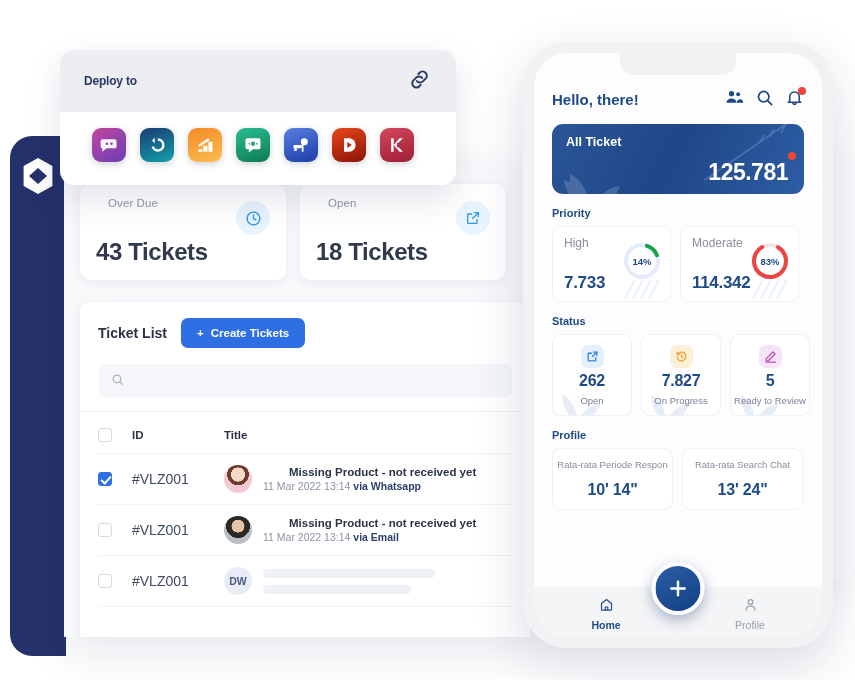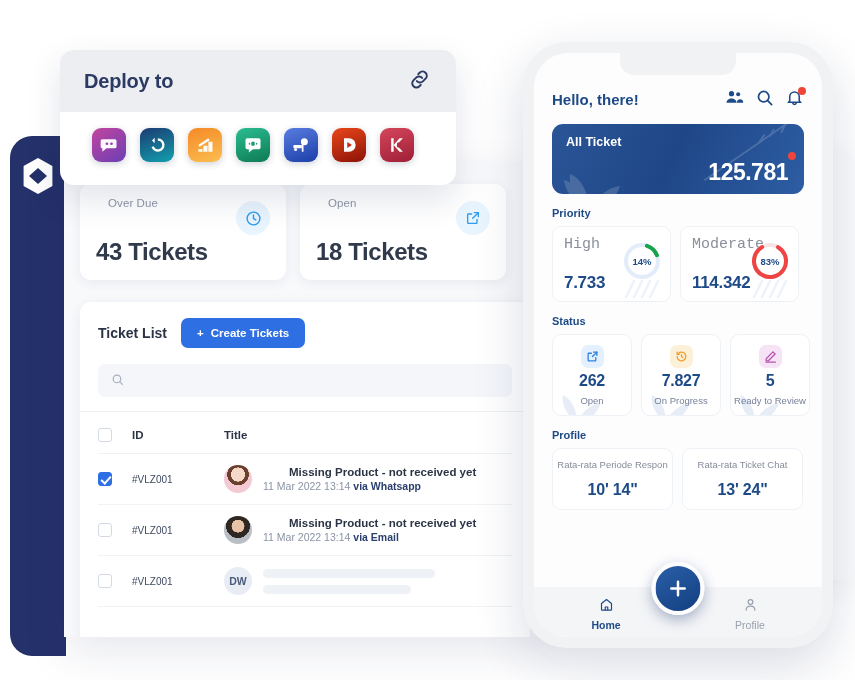--- a/index.html
+++ b/index.html
@@ -73,21 +73,21 @@
   }
   table.tix td { padding:11px 0; border-bottom:1px solid #f1f3f7; vertical-align:middle; }
   .col-chk { width:34px; }
   .col-id  { width:92px; }
   .cbx { width:14px; height:14px; border:1.5px solid #d4dae4; border-radius:3px; background:#fff; display:block; cursor:pointer; }
   .cbx.on { background:#2f6fe4; border-color:#2f6fe4; position:relative; }
   .cbx.on::after {
     content:""; position:absolute; left:4px; top:1px; width:4px; height:8px;
     border:solid #fff; border-width:0 2px 2px 0; transform:rotate(42deg);
   }
-  .tid { font-size:10px; color:#3e4a60; font-weight:500; }
+  .tid { font-size:14px; color:#3e4a60; font-weight:500; }
   .titlecell { display:flex; align-items:center; gap:11px; }
   .avatar { width:28px; height:28px; border-radius:50%; flex:none; }
   .av1 { background:radial-gradient(circle at 50% 34%, #f6d8c9 0 30%, #6b3f2e 31% 46%, #f3c9d4 47%); }
   .av2 { background:radial-gradient(circle at 50% 36%, #e8c3a8 0 28%, #2e2722 29% 52%, #b9bfc4 53%); }
   .avi { background:#e8edf5; color:#4a5a7a; font-size:10.5px; font-weight:700;
          display:flex; align-items:center; justify-content:center; }
   .t-main { font-size:11.5px; font-weight:700; color:#2b3445;margin-left:26px; }
   .t-sub  { font-size:10.5px; color:#8b93a5; margin-top:2px; }
   .t-sub b { color:#2b3f6e; }
   .skel { height:9px; background:#eef1f6; border-radius:5px; }
@@ -95,21 +95,21 @@
   
   #deploy {
     position:absolute; left:60px; top:50px; width:396px; height:135px;
     background:#fff; border-radius:14px; overflow:hidden;
     box-shadow:0 14px 34px rgba(25,40,85,.13);
   }
   #deploy .dhead {
     height:62px; background:#eceef2; display:flex; align-items:center;
     justify-content:space-between; padding:0 24px;
   }
-  #deploy .dtitle { font-size:20px; font-weight:700; color:#2b3a63; letter-spacing:-.2px; }
+  #deploy .dtitle { font-size:12px; font-weight:700; color:#2b3a63; letter-spacing:-.2px; }
   #deploy .drow { display:flex; gap:14px; padding:16px 0 0 32px; }
   .app-ico {
     width:34px; height:34px; border-radius:9px; position:relative;
     display:flex; align-items:center; justify-content:center;
     box-shadow:0 2px 7px rgba(20,30,60,.20);
   }
   .app-ico svg { width:20px; height:20px; }
 
   
   #phone {
@@ -142,21 +142,21 @@
   .allticket .dot { position:absolute; right:8px; bottom:34px; width:8px; height:8px; border-radius:50%; background:#f0453a; }
   .at-leaf { position:absolute; left:4px; bottom:-16px; width:70px; height:58px; opacity:.16; }
   .at-sheen { position:absolute; right:6px; top:-4px; width:96px; height:64px; opacity:.17; }
 
   .sec-h { font-size:11px; font-weight:700; color:#1e4a87; margin:13px 0 7px 0; }
   .hscroll { display:flex; gap:9px; }
   .pri-card {
     width:119px; height:76px; background:#fff; border:1px solid #eef1f6;
     border-radius:9px; padding:9px 11px; position:relative; flex:none; overflow:hidden;
   }
-  .pri-lbl { font-size:15px; color:#8a8f9b;font-family:Liberation Mono, monospace; }
+  .pri-lbl { font-size:12px; color:#8a8f9b; }
   .pri-val { position:absolute; left:11px; bottom:8px; font-size:17px; font-weight:700; color:#1e4a87; letter-spacing:-.3px; }
   .donut { position:absolute; right:7px; top:13px; width:42px; height:42px; }
   .donut .pct {
     position:absolute; inset:0; display:flex; align-items:center; justify-content:center;
     font-size:9.5px; font-weight:700; color:#1e4a87;
   }
   .watermark { position:absolute; right:6px; bottom:2px; width:40px; height:22px; opacity:.5; }
 
   .st-card {
     width:80px; height:82px; background:#fff; border:1px solid #eef1f6; border-radius:9px;
@@ -507,21 +507,21 @@
           </div>
         </div>
 
         <div class="sec-h">Profile</div>
         <div class="hscroll">
           <div class="avg-card">
             <div class="avg-lbl">Rata-rata Periode Respon</div>
             <div class="avg-val">10' 14"</div>
           </div>
           <div class="avg-card">
-            <div class="avg-lbl">Rata-rata Ticket Chat</div>
+            <div class="avg-lbl">Rata-rata Search Chat</div>
             <div class="avg-val">13' 24"</div>
           </div>
         </div>
       </div>
 
       <div class="tabbar">
         <div class="tab">
           <span>
             <svg width="15" height="15" viewBox="0 0 24 24" fill="none" stroke="#1e4a87" stroke-width="1.9" stroke-linejoin="round">
               <path d="M4 10.5 12 4l8 6.5V20a1 1 0 0 1-1 1H5a1 1 0 0 1-1-1z"></path>

